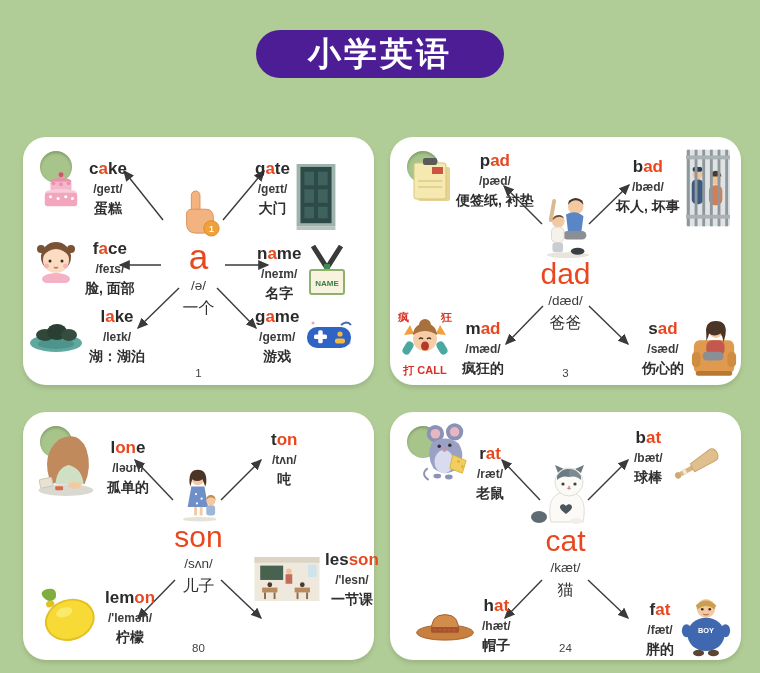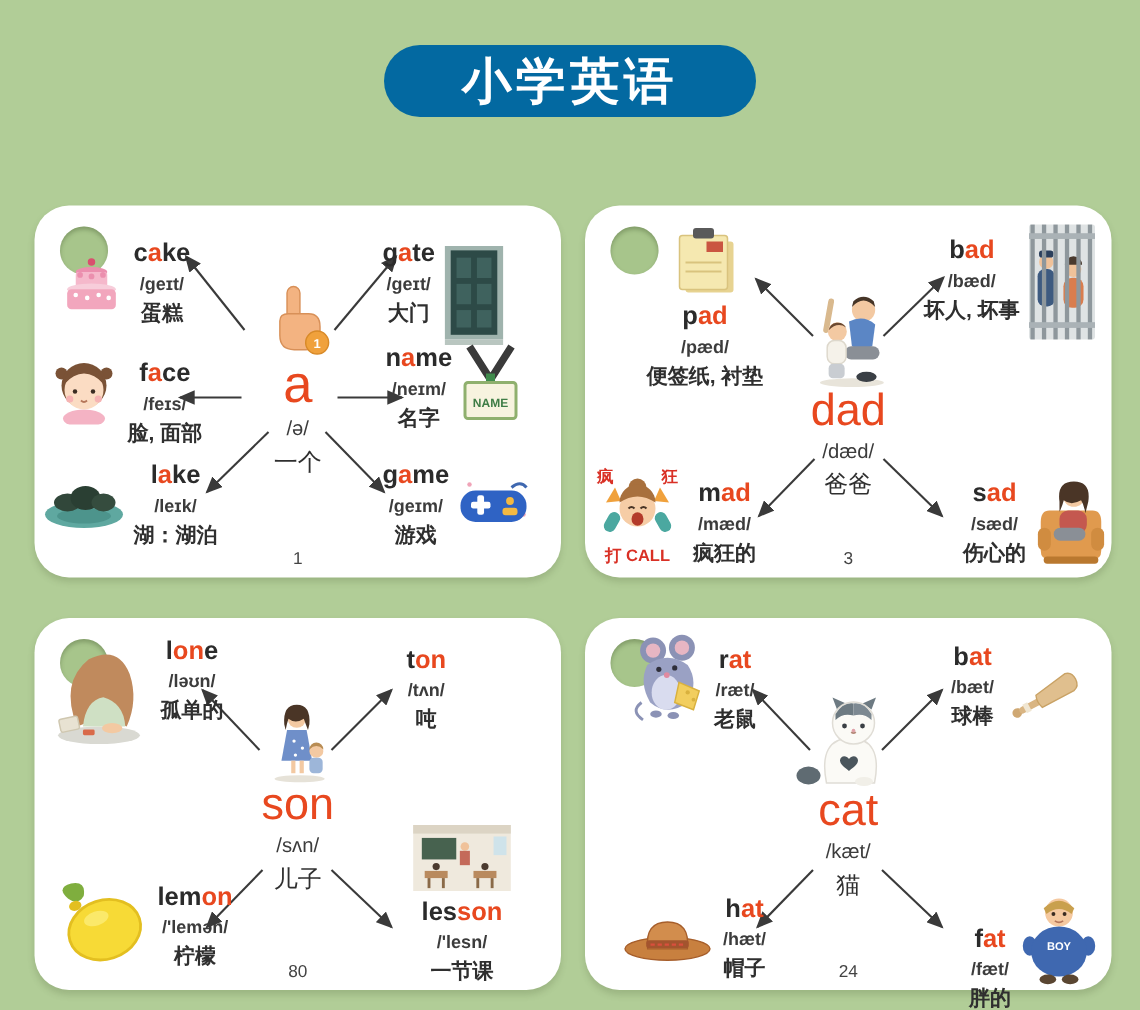--- a/index.html
+++ b/index.html
@@ -3,39 +3,39 @@
 <meta charset="utf-8">
 <style>
   html,body{margin:0;padding:0;}
   body{
     width:760px;height:673px;position:relative;overflow:hidden;
     background:#b1cd97;
     font-family:"Liberation Sans","DejaVu Sans",sans-serif;
   }
   .header-pill{
     position:absolute;left:50%;top:30px;transform:translateX(-50%);
-    background:#0369a1;color:#fff;border-radius:26px;
+    background:#4c1d95;color:#fff;border-radius:26px;
     width:248px;height:48px;display:flex;align-items:center;justify-content:center;
     font-size:33px;font-weight:bold;letter-spacing:3px;
   }
   .card{
     position:absolute;width:351px;height:248px;background:#fff;border-radius:23px;
     box-shadow:0 3px 4px rgba(80,100,60,.22);
   }
   #card1{left:23px;top:137px}
   #card2{left:390px;top:137px}
   #card3{left:23px;top:412px}
   #card4{left:390px;top:412px}
   .hole{
     position:absolute;left:17px;top:14px;width:32px;height:32px;border-radius:50%;
     background:#a7c58b;box-shadow:inset 0 2px 3px rgba(60,80,40,.35);
   }
   .arrows{position:absolute;left:0;top:0;width:100%;height:100%;pointer-events:none;}
   .sat{position:absolute;display:flex;gap:6px;align-items:flex-start;}
-  .sat.col{flex-direction:column;align-items:center;gap:4px;}
+  .sat.col{flex-direction:row;align-items:center;gap:4px;}
   .txt{display:flex;flex-direction:column;align-items:center;text-align:center;font-weight:bold;}
   .word{font-size:17px;color:#2b2b2b;line-height:1.15;white-space:nowrap;}
   .hl{color:#e8481f;}
   .phon{font-size:12px;color:#3c3c3c;margin-top:3px;white-space:nowrap;}
   .mean{font-size:14px;color:#2f2f2f;margin-top:4px;white-space:nowrap;}
   .center{position:absolute;left:50%;transform:translateX(-50%);display:flex;flex-direction:column;align-items:center;}
   .cword{font-size:30px;color:#e8481f;line-height:1;white-space:nowrap;}
   .cword.xl{font-size:35px;}
   .cphon{font-size:13.5px;color:#3c3c3c;margin-top:4px;white-space:nowrap;}
   .cmean{font-size:16px;color:#2f2f2f;margin-top:5px;white-space:nowrap;}
@@ -124,21 +124,21 @@
         <path d="M21,28 q2,2 4,0" stroke="#b5765a" fill="none" stroke-width="1.2"></path>
       </svg>
     </span>
     <span class="txt">
       <span class="word"><span>f</span><span class="hl">a</span><span>ce</span></span>
       <span class="phon">/feɪs/</span>
       <span class="mean">脸, 面部</span>
     </span>
   </div>
 
-  <div class="sat" style="left:234px;top:92px">
+  <div class="sat" style="left:234px;top:107px">
     <span class="txt">
       <span class="word"><span>n</span><span class="hl">a</span><span>me</span></span>
       <span class="phon">/neɪm/</span>
       <span class="mean">名字</span>
     </span>
     <span class="icon">
       <svg width="40" height="54" viewBox="0 0 40 54">
         <path d="M6,2 L20,24 L34,2" stroke="#3a3a3a" stroke-width="5" fill="none"></path>
         <rect x="17" y="20" width="6" height="6" fill="#3f8a4c"></rect>
         <rect x="3" y="26" width="34" height="24" rx="2" fill="#f7f3df" stroke="#8fb06e" stroke-width="2"></rect>
@@ -346,21 +346,21 @@
     <span class="icon">
       <svg width="70" height="74" viewBox="0 0 70 76">
         <ellipse cx="35" cy="68" rx="28" ry="6" fill="#d9d9d2"></ellipse>
         <path d="M20,62 Q8,32 28,16 Q48,6 56,26 Q62,44 54,62 Q38,54 20,62 Z" fill="#c08a5d"></path>
         <path d="M24,62 Q26,44 38,42 Q52,46 53,62 Z" fill="#cfe0c4"></path>
         <ellipse cx="44" cy="63" rx="7" ry="3.5" fill="#f3c9a2"></ellipse>
         <rect x="8" y="56" width="13" height="9" rx="1.5" fill="#e8e2d2" transform="rotate(-12 14 60)" stroke="#cfc7b0"></rect>
         <rect x="24" y="64" width="8" height="4" rx="1" fill="#d96a4a"></rect>
       </svg>
     </span>
-    <span class="txt" style="">
+    <span class="txt" style="margin-top:14px">
       <span class="word"><span>l</span><span class="hl">on</span><span>e</span></span>
       <span class="phon">/ləʊn/</span>
       <span class="mean">孤单的</span>
     </span>
   </div>
 
   <div class="sat" style="left:248px;top:18px">
     <span class="txt">
       <span class="word"><span>t</span><span class="hl">on</span><span></span></span>
       <span class="phon">/tʌn/</span>
@@ -462,21 +462,21 @@
         <circle cx="20" cy="25" r="1.8" fill="#2f2f3a"></circle>
           <circle cx="31" cy="24" r="1.8" fill="#2f2f3a"></circle>
         <circle cx="25.5" cy="29" r="2" fill="#e08aa0"></circle>
         <path d="M34,34 l14,6 l-4,13 l-13,-5 z" fill="#f2ce5e" stroke="#d9b13e"></path>
         <circle cx="40" cy="41" r="1.5" fill="#d9b13e"></circle>
           <circle cx="44" cy="46" r="1.3" fill="#d9b13e"></circle>
         <ellipse cx="18" cy="56" rx="4" ry="2.5" fill="#8b92b5"></ellipse>
           <ellipse cx="30" cy="57" rx="4" ry="2.5" fill="#8b92b5"></ellipse>
       </svg>
     </span>
-    <span class="txt" style="margin-top:8px">
+    <span class="txt" style="margin-top:22px">
       <span class="word"><span>r</span><span class="hl">at</span><span></span></span>
       <span class="phon">/ræt/</span>
       <span class="mean">老鼠</span>
     </span>
   </div>
 
   <div class="sat" style="left:244px;top:16px">
     <span class="txt">
       <span class="word"><span>b</span><span class="hl">at</span><span></span></span>
       <span class="phon">/bæt/</span>
@@ -504,21 +504,21 @@
       </svg>
     </span>
     <span class="txt">
       <span class="word"><span>h</span><span class="hl">at</span><span></span></span>
       <span class="phon">/hæt/</span>
       <span class="mean">帽子</span>
     </span>
   </div>
 
   <div class="sat" style="left:256px;top:182px">
-    <span class="txt" style="margin-top:22px">
+    <span class="txt" style="margin-top:6px">
       <span class="word"><span>f</span><span class="hl">at</span><span></span></span>
       <span class="phon">/fæt/</span>
       <span class="mean">胖的</span>
     </span>
     <span class="icon">
       <svg width="52" height="64" viewBox="0 0 56 66">
         <ellipse cx="7" cy="38" rx="5" ry="7" fill="#3f68b0"></ellipse>
           <ellipse cx="49" cy="38" rx="5" ry="7" fill="#3f68b0"></ellipse>
         <circle cx="28" cy="14" r="10" fill="#f5c9a0"></circle>
         <path d="M17,11 q11,-11 22,0 l-2,4 q-9,-7 -18,0 z" fill="#c9a04e"></path>

